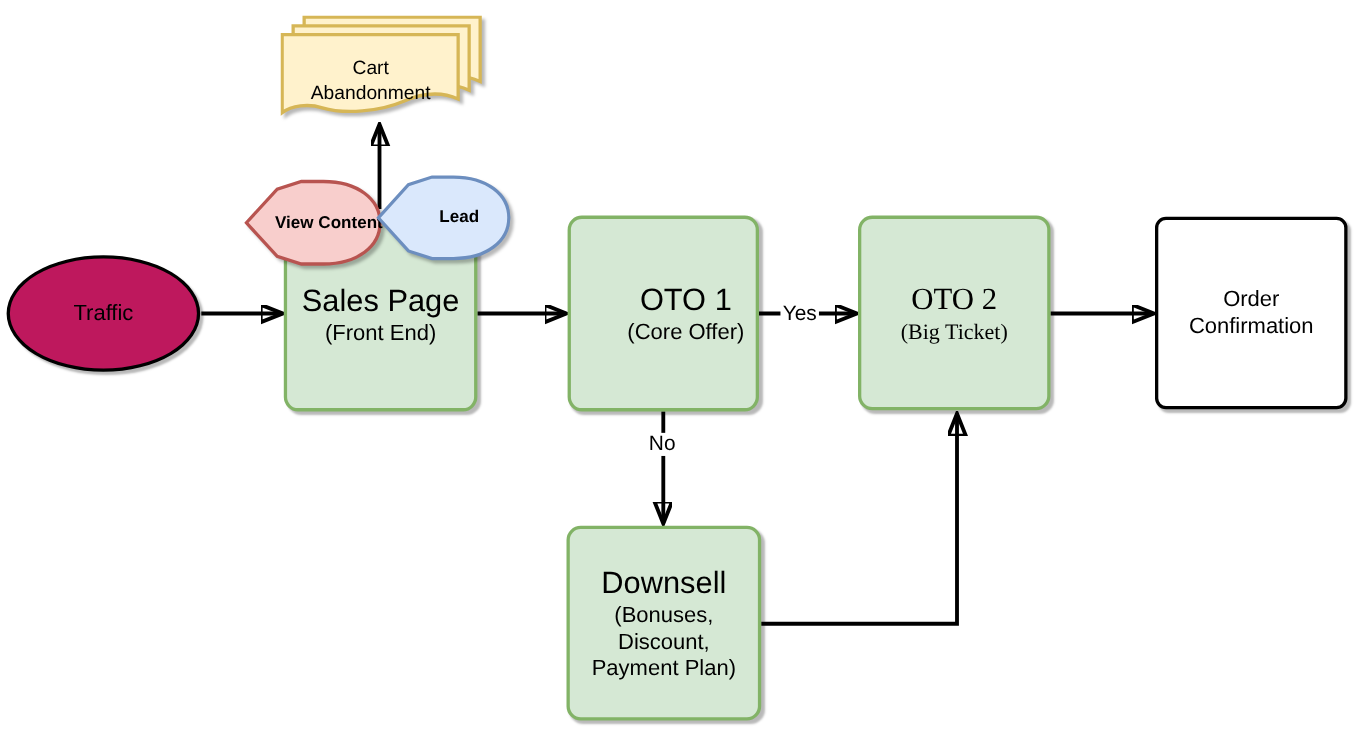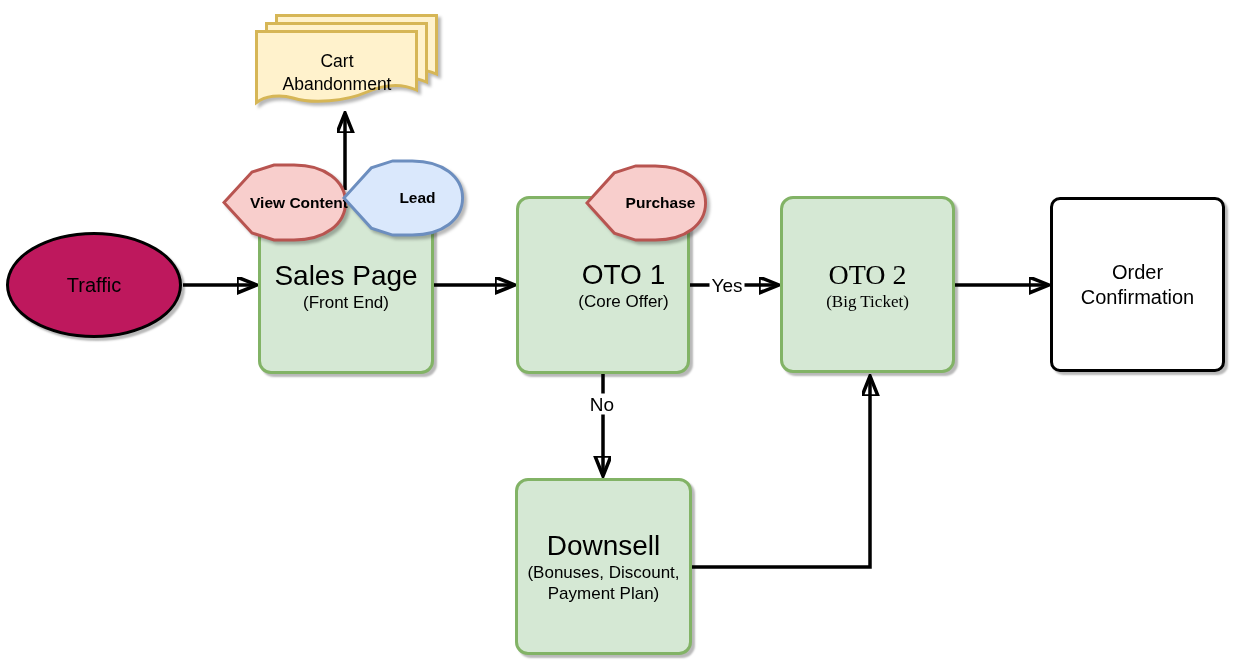--- a/index.html
+++ b/index.html
@@ -31,21 +31,21 @@
     border-radius:10px;
     box-shadow:3px 3px 2px rgba(0,0,0,0.28);
   }
   .ellipse {
     background:#be185d;
     border:3.5px solid #000000;
     border-radius:50%;
     box-shadow:3px 3px 2px rgba(0,0,0,0.28);
   }
   .node-title { font-size:28px; line-height:1.25; }
-  .node-sub   { font-size:17px; line-height:1.22; }
+  .node-sub   { font-size:20px; line-height:1.22; }
   .big-label  { font-size:20px; line-height:1.25; }
 
   
   .shape-node { position:absolute; z-index:30; }
   .shape-node svg { display:block; filter:drop-shadow(3px 3px 1.5px rgba(0,0,0,0.28)); }
   .shape-label {
     position:absolute; left:0; top:0; width:100%; height:100%;
     display:flex; align-items:center; justify-content:center;
     text-align:center; font-weight:bold; font-size:15.5px; line-height:1.25;
   }
@@ -138,23 +138,17 @@
     <div class="shape-label" style="padding-left:14px;">View Content</div>
   </div>
 
   <div class="shape-node" style="left:342px; top:158px; width:123px; height:80px;">
     <svg width="123" height="80" viewBox="0 0 126 81" preserveAspectRatio="none">
       <path class="tag-blue" d="M 2,40.5 L 30,10 L 52,3 L 72,3 C 103,3 123.5,19 123.5,40.5 C 123.5,62 103,78 72,78 L 52,78 L 30,71 Z"></path>
     </svg>
     <div class="shape-label" style="padding-left:14px;">Lead</div>
   </div>
 
-  <div class="shape-node" style="left:585px; top:163px; width:123px; height:80px;">
-    <svg width="123" height="80" viewBox="0 0 126 81" preserveAspectRatio="none">
-      <path class="tag-red" d="M 2,40.5 L 30,10 L 52,3 L 72,3 C 103,3 123.5,19 123.5,40.5 C 123.5,62 103,78 72,78 L 52,78 L 30,71 Z"></path>
-    </svg>
-    <div class="shape-label" style="padding-left:14px;">Purchase</div>
-  </div>
 
   <div class="edge-label" style="left:727px; top:285px;">Yes</div>
   <div class="edge-label" style="left:602px; top:404px;">No</div>
 
 </div>
 
 </body></html>

